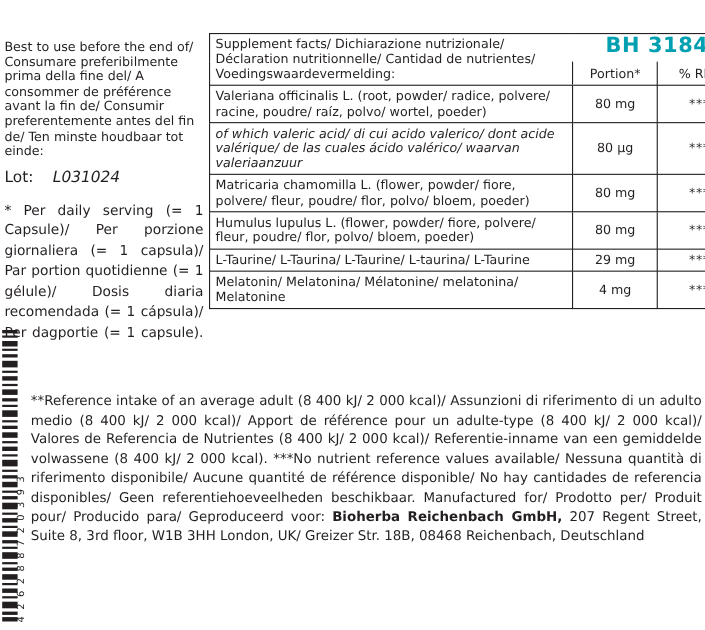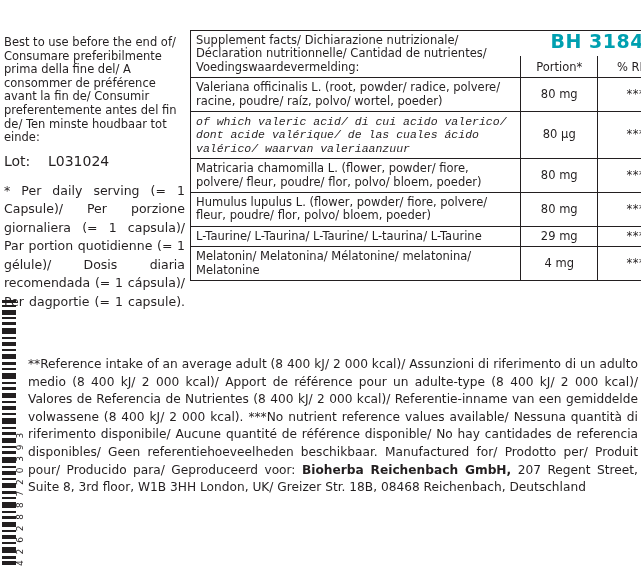--- a/index.html
+++ b/index.html
@@ -81,20 +81,21 @@
     margin-top: 8px;
     font-size: 14px;
     line-height: 17px;
     display: flex;
   }
   .lot-label {
     width: 44px;
   }
   .lot-value {
     flex: 1;
+    font-style: italic;
   }
   .daily-note {
     margin-top: 12px;
     font-size: 12.5px;
     line-height: 18.5px;
     text-align: justify;
     text-align-last: justify;
     padding-right: 2px;
   }
 
@@ -147,21 +148,21 @@
     vertical-align: bottom !important;
     padding-bottom: 3px !important;
   }
   .hdr-ri {
     border-top: none !important;
     text-align: center;
     font-size: 11.5px;
     vertical-align: bottom !important;
     padding-bottom: 3px !important;
   }
-  .italic { font-style: italic; font-family: Liberation Mono, monospace; }
+  .italic { font-style: italic; }
   .stars {
     font-size: 12px;
     letter-spacing: 0.5px;
   }
 
   
   .footnotes {
     position: absolute;
     left: 28px;
     top: 356px;

